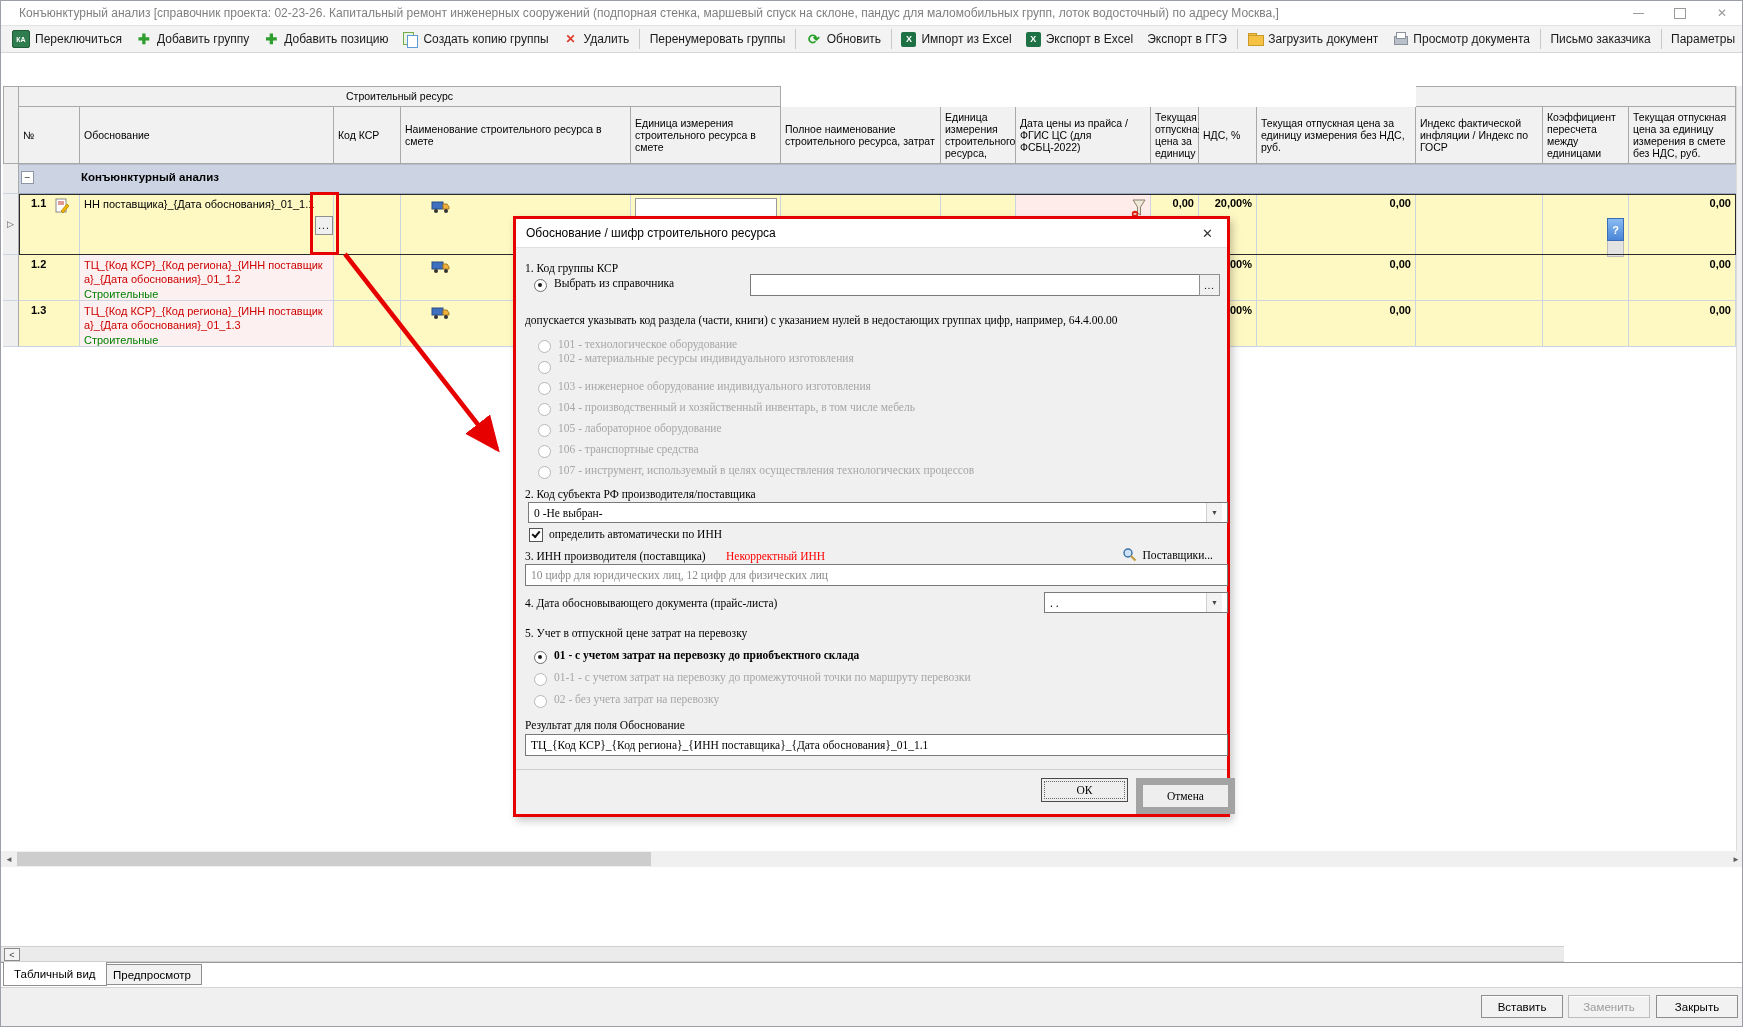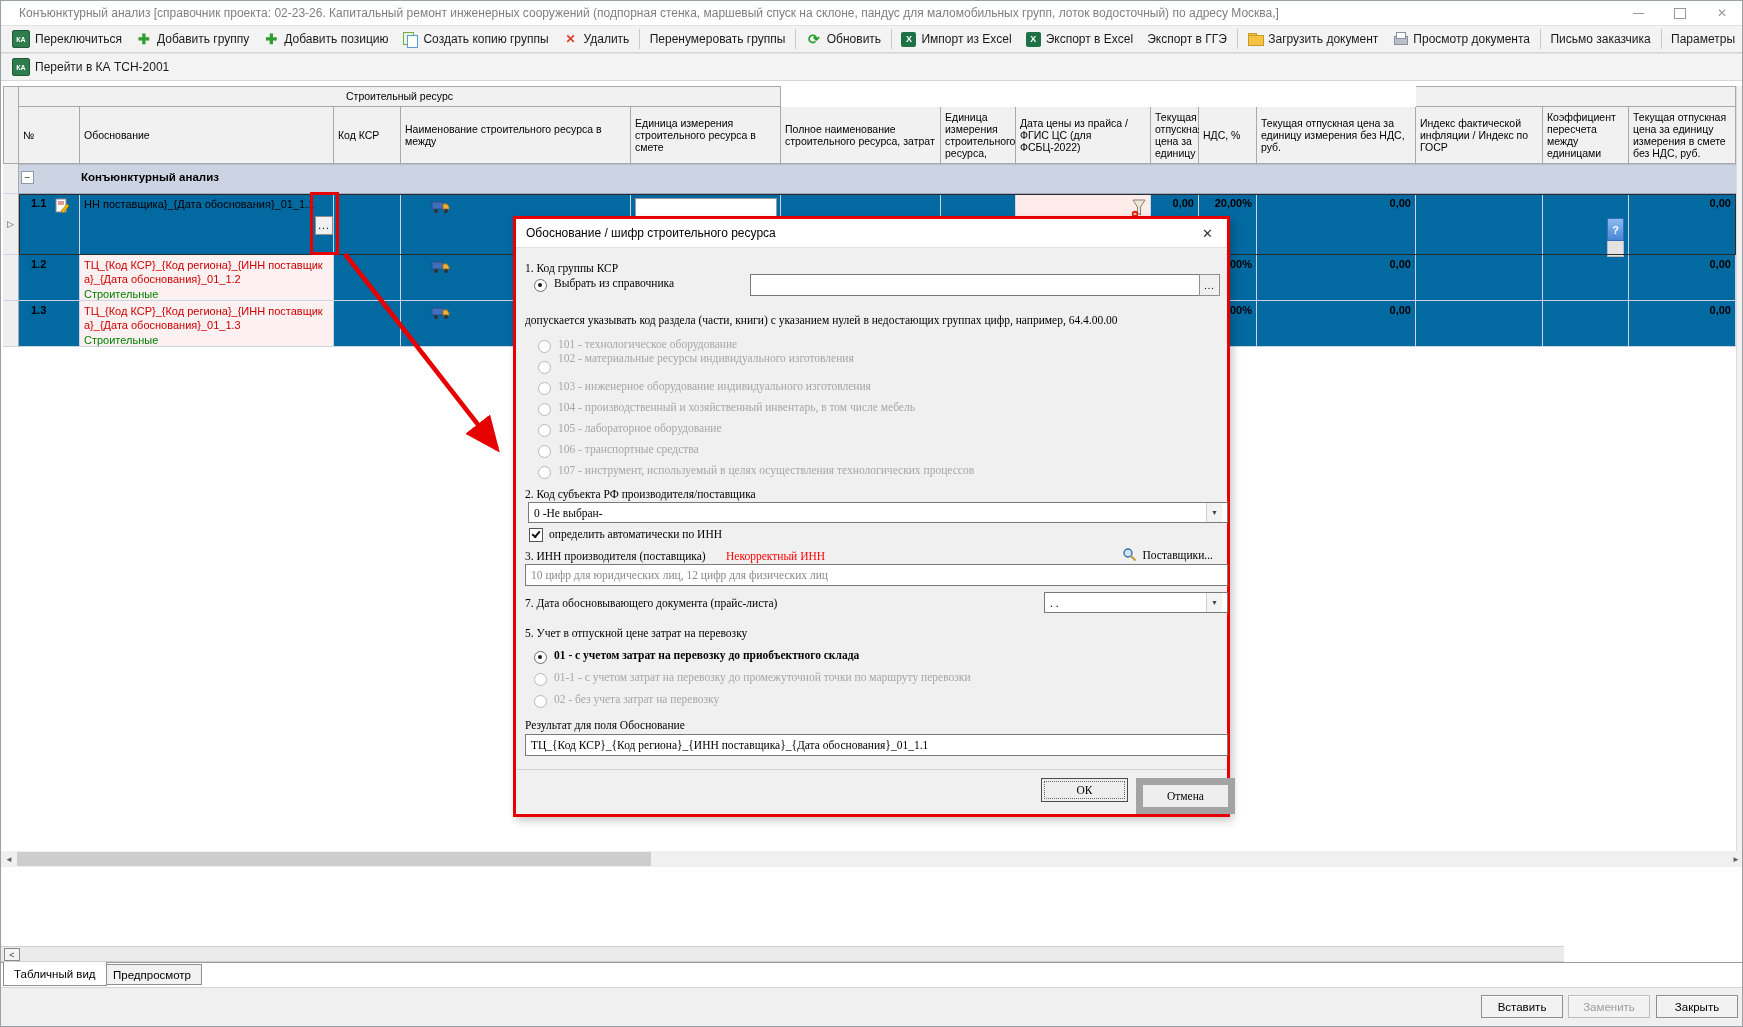--- a/index.html
+++ b/index.html
@@ -43,21 +43,21 @@
   .cx-ksr{left:333px;width:67px;} .cx-name{left:400px;width:230px;} .cx-unit1{left:630px;width:150px;}
   .cx-full{left:780px;width:160px;} .cx-unit2{left:940px;width:75px;} .cx-pdate{left:1015px;width:135px;}
   .cx-price{left:1150px;width:48px;} .cx-vat{left:1198px;width:58px;} .cx-pnv{left:1256px;width:159px;}
   .cx-idx{left:1415px;width:127px;} .cx-coef{left:1542px;width:86px;} .cx-psm{left:1628px;width:107px;}
   .ry-gh{top:85px;height:21px;} .ry-ch{top:106px;height:57px;}
   .ry-grp{top:163px;height:30px;} .ry-r1{top:193px;height:61px;} .ry-r2{top:254px;height:46px;} .ry-r3{top:300px;height:46px;}
 
   .hc{background:#f1f1f1;border-right:1px solid #a9a9a9;border-bottom:1px solid #a9a9a9;display:flex;align-items:center;padding:2px 4px;font-size:10.5px;line-height:1.15;color:#000;}
   .ghc{border-top:1px solid #a9a9a9;justify-content:center;text-align:center;}
   .corner{background:#efefef;border:1px solid #a9a9a9;border-top:1px solid #a9a9a9;}
-  .cell{background:#0369a1;border-right:1px solid #ccd4e2;border-bottom:1px solid #ccd4e2;font-size:11px;}
+  .cell{background:#fef9c3;border-right:1px solid #ccd4e2;border-bottom:1px solid #ccd4e2;font-size:11px;}
   .indcell{background:#efefef;border-right:1px solid #a9a9a9;border-bottom:1px solid #ccd4e2;display:flex;align-items:center;justify-content:center;color:#555;font-size:9px;}
   .grpband{background:#ccd4e4;border-bottom:1px solid #9fa9bf;border-top:1px solid #b3bccd;}
   .grplabel{left:80px;top:170px;font-weight:bold;font-size:11.5px;}
   .collapse{left:20px;top:170px;width:13px;height:13px;background:#fff;border:1px solid #8e97a8;display:flex;align-items:center;justify-content:center;font-size:10px;line-height:10px;color:#333;}
   .numcell{font-weight:bold;padding:3px 2px 0 12px;}
   .justcell{padding:3px 4px;line-height:1.3;}
   .redtext{color:#cc0000;word-break:break-all;}
   .greentext{color:#008000;}
   .val{font-weight:bold;text-align:right;padding:3px 4px 0 0;}
   .pinkcell{background:#fdecea;}
@@ -190,47 +190,41 @@
     <div class="tsep"></div>
     <div class="tbtn">
         <span>Письмо заказчика</span>
       </div>
     <div class="tsep"></div>
     <div class="tbtn">
         <span>Параметры</span>
       </div>
   </div>
 
-  <div class="abs toolbar toolbar2">
-    <div class="tbtn">
-        <span class="ic ic-ka">КА</span>
-        <span>Перейти в КА ТСН-2001</span>
-      </div>
-  </div>
 
   <div class="abs hc corner" style="left:2px;top:85px;width:16px;height:78px;"></div>
   <div class="abs hc ghc ry-gh" style="left:18px;width:762px;">
       <span style="width:100%;text-align:center;">Строительный ресурс</span>
     </div>
   <div class="abs hc ghc ry-gh" style="left:780px;width:635px;margin-top:36px;">
       <span style="width:100%;text-align:center;">Данные из обосновывающего документа производителя/поставщика</span>
     </div>
   <div class="abs hc ghc ry-gh" style="left:1415px;width:320px;"></div>
 
   <div class="abs hc ry-ch cx-num">
       <span>№</span>
     </div>
   <div class="abs hc ry-ch cx-just">
       <span>Обоснование</span>
     </div>
   <div class="abs hc ry-ch cx-ksr">
       <span>Код КСР</span>
     </div>
   <div class="abs hc ry-ch cx-name">
-      <span>Наименование строительного ресурса в между</span>
+      <span>Наименование строительного ресурса в смете</span>
     </div>
   <div class="abs hc ry-ch cx-full">
       <span>Полное наименование строительного ресурса, затрат</span>
     </div>
   <div class="abs hc ry-ch cx-unit1">
       <span>Единица измерения строительного ресурса в смете</span>
     </div>
   <div class="abs hc ry-ch cx-unit2">
       <span>Единица измерения строительного ресурса,</span>
     </div>
@@ -453,21 +447,21 @@
         <svg width="15" height="15" viewBox="0 0 15 15">
             <circle cx="6" cy="6" r="4" fill="#cfe3f7" stroke="#3a6ea5" stroke-width="1.4"></circle>
             <line x1="9" y1="9" x2="13.5" y2="13.5" stroke="#c09a3e" stroke-width="2.2"></line>
           </svg>
         <span>Поставщики...</span>
       </div>
       <div class="dinput" style="left:9px;top:316px;width:691px;height:20px;">
           <span class="ph">10 цифр для юридических лиц, 12 цифр для физических лиц</span>
         </div>
 
-      <div class="dl" style="left:9px;top:349px;">7. Дата обосновывающего документа (прайс-листа)</div>
+      <div class="dl" style="left:9px;top:349px;">4. Дата обосновывающего документа (прайс-листа)</div>
       <div class="dinput" style="left:528px;top:344px;width:172px;height:19px;">
         <span>  .  .</span>
         <span class="combo-arrow">▼</span>
       </div>
 
       <div class="dl" style="left:9px;top:379px;">5. Учет в отпускной цене затрат на перевозку</div>
       <div class="radio sel" style="left:18px;top:403px;"></div>
         <div class="dl" style="left:38px;top:401px;font-weight:bold;">01 - с учетом затрат на перевозку до приобъектного склада</div>
       <div class="radio dis" style="left:18px;top:425px;"></div>
         <div class="dl dis-t" style="left:38px;top:423px;">01-1 - с учетом затрат на перевозку до промежуточной точки по маршруту перевозки</div>

